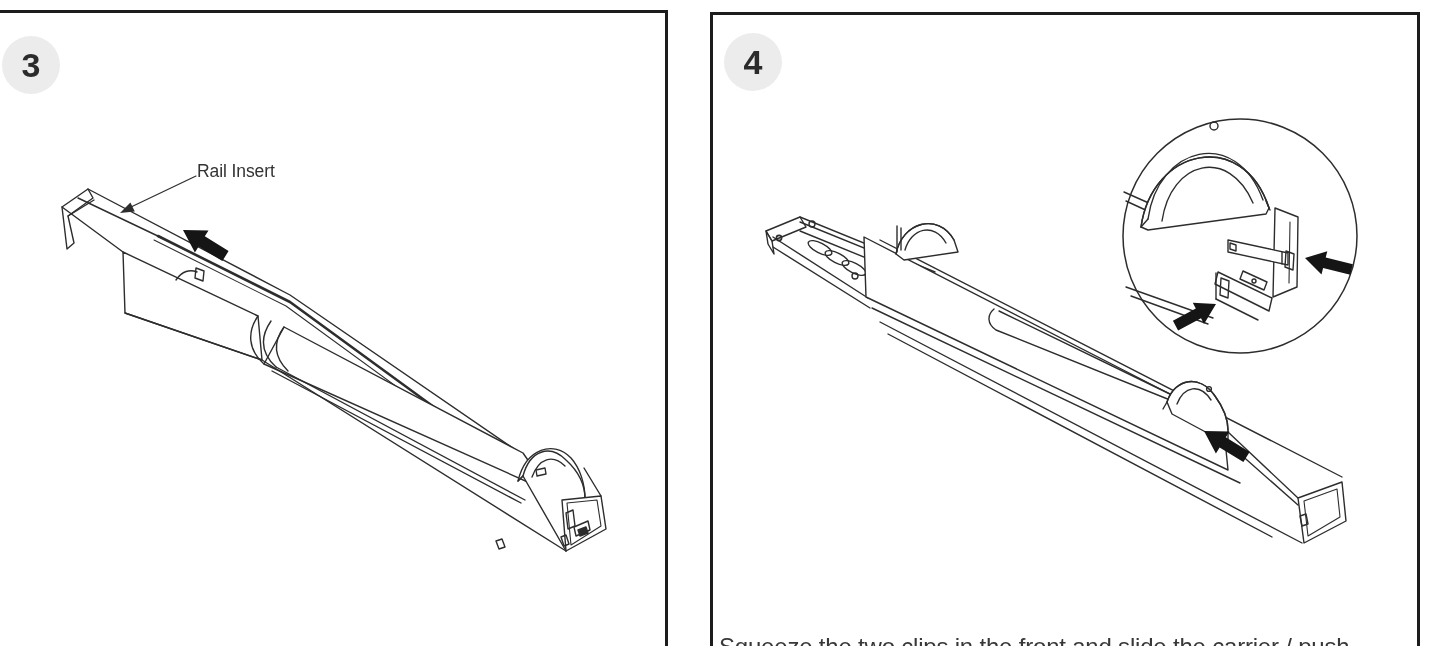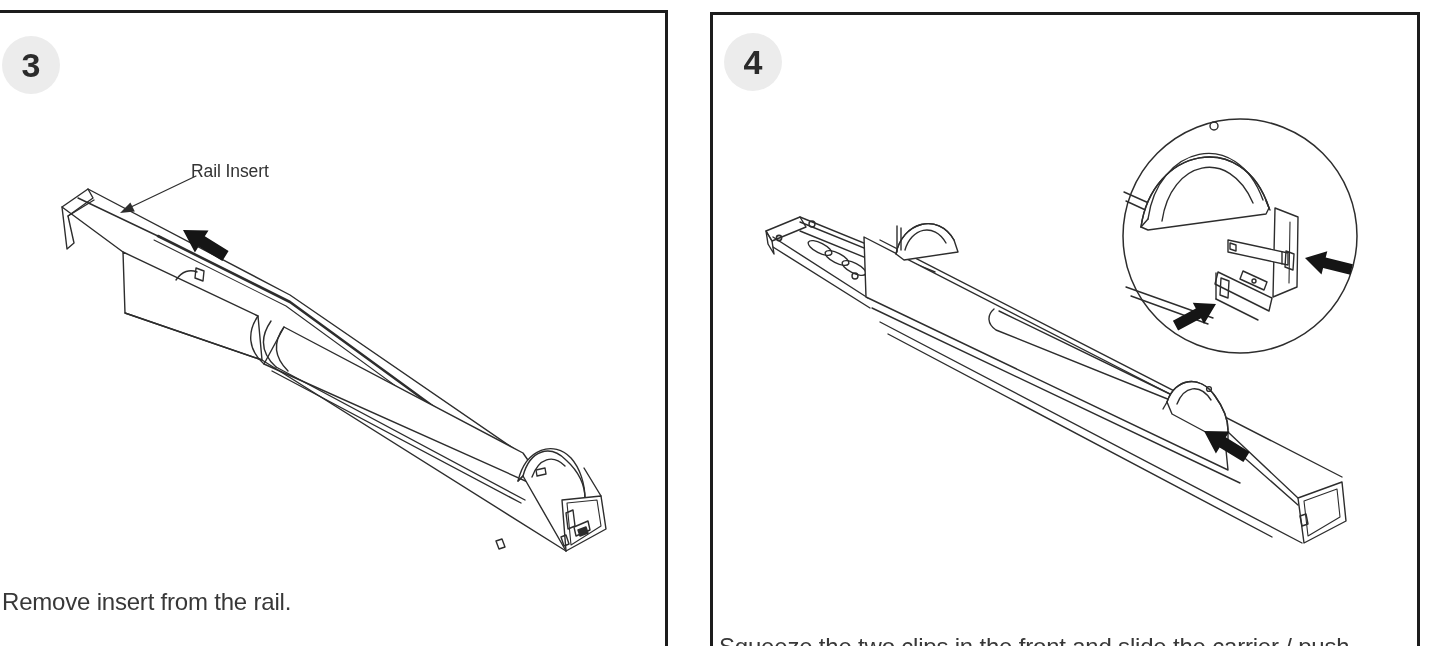--- a/index.html
+++ b/index.html
@@ -21,21 +21,21 @@
   }
   #badge3 { left:2px; top:36px; }
   #badge4 { left:724px; top:33px; }
   .caption {
     position:absolute; color:#383838; font-size:24px; line-height:28px;
     letter-spacing:-0.2px; white-space:pre;
   }
   #cap3 { left:2px; top:588px; }
   #cap4 { left:719px; top:577px; }
   .callout {
-    position:absolute; left:191px; top:161px; color:#333333;
+    position:absolute; left:197px; top:161px; color:#333333;
     font-size:17.5px; letter-spacing:-0.1px;
   }
 </style>
 </head>
 <body>
 
 <div class="stage">
 
   <div class="panel" id="panel3"></div>
   <div class="panel" id="panel4"></div>
@@ -171,19 +171,18 @@
         <polygon fill="#151515" stroke="none" points="1216,304 1192.8,302.8 1195.8,308.5 1172.9,320.8 1178.1,330.4 1201,318.2 1204,324"></polygon>
       </g>
     </g>
   </svg>
 
   <div class="badge" id="badge3">3</div>
   <div class="badge" id="badge4">4</div>
 
   <div class="callout">Rail Insert</div>
 
-  <div class="caption" id="cap3">Remove insert from the rail.</div>
   <div class="caption" id="cap4">
     <div>Squeeze the two clips in the front and slide the carrier / push</div>
     
   </div>
 
 </div>
 
 </body></html>

